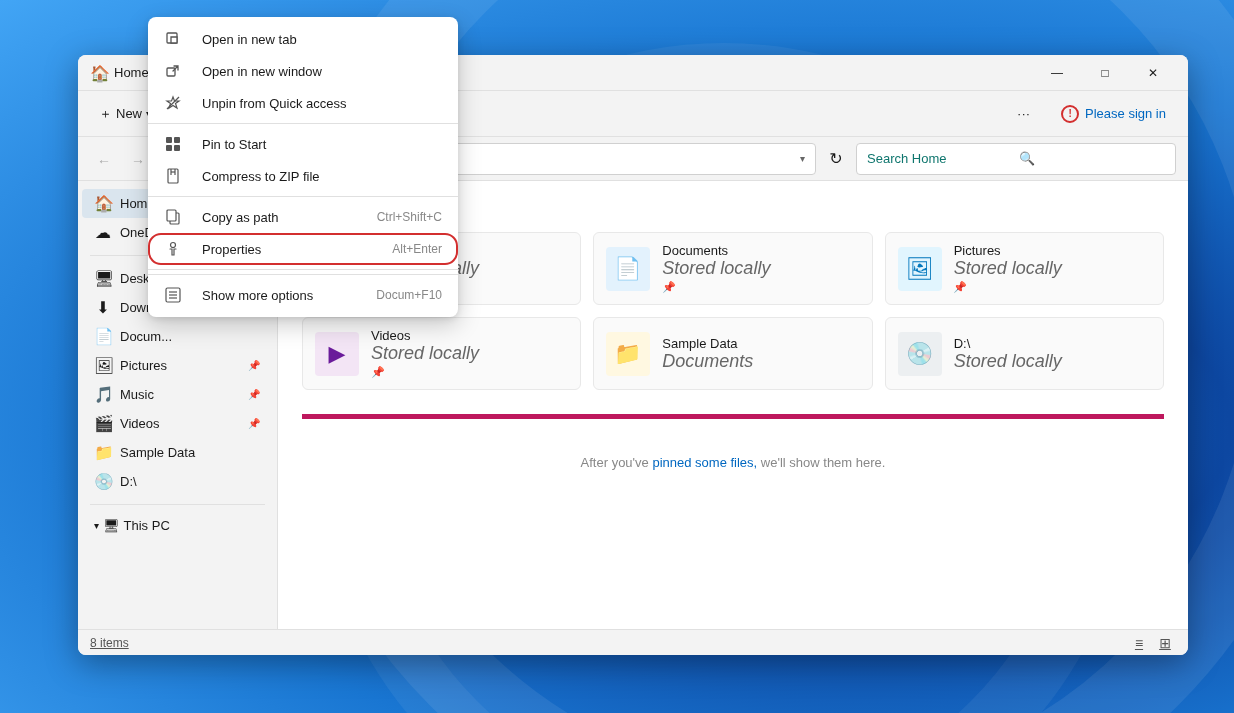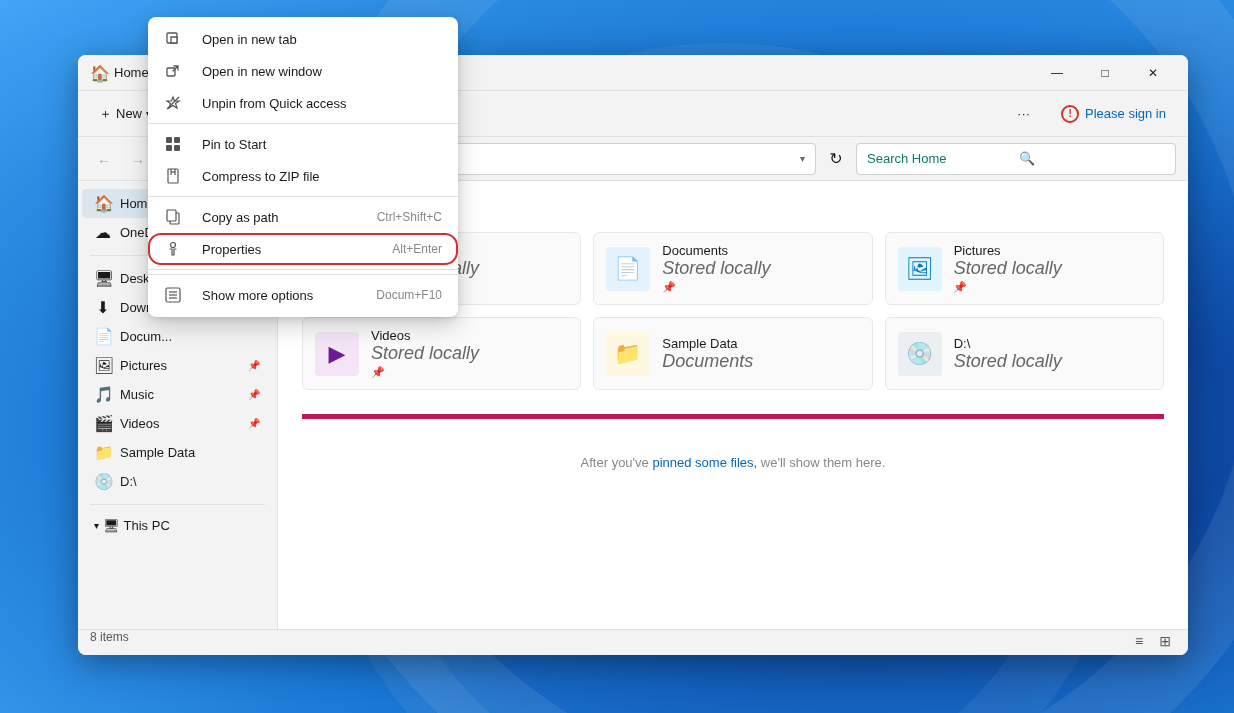--- a/index.html
+++ b/index.html
@@ -283,24 +283,26 @@
     }
     .pinned-msg { font-size: 13px; color: #888; text-align: center; margin-top: 20px; }
     .pinned-msg a { color: #0067c0; }
 
     
     .statusbar {
       height: 26px;
       background: #f3f3f3;
       border-top: 1px solid #e0e0e0;
       display: flex;
+      align-items: center;
       padding: 0 12px;
       font-size: 12px;
       color: #555;
       flex-shrink: 0;
+      text-decoration: underline;
     }
     .statusbar-right {
       margin-left: auto;
       display: flex;
       gap: 4px;
     }
     .view-icon {
       width: 22px; height: 22px;
       display: flex; align-items: center; justify-content: center;
       border-radius: 3px; cursor: pointer; font-size: 14px; color: #555;

